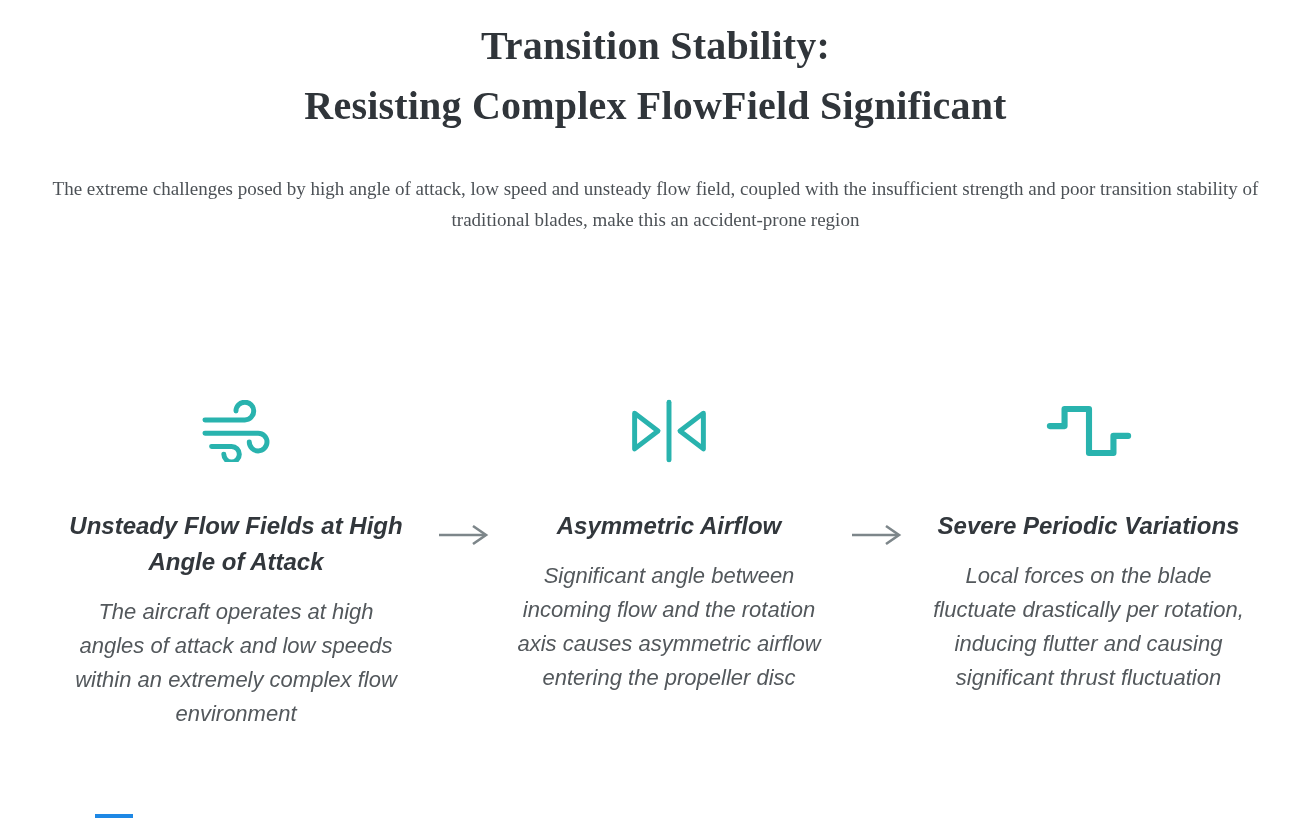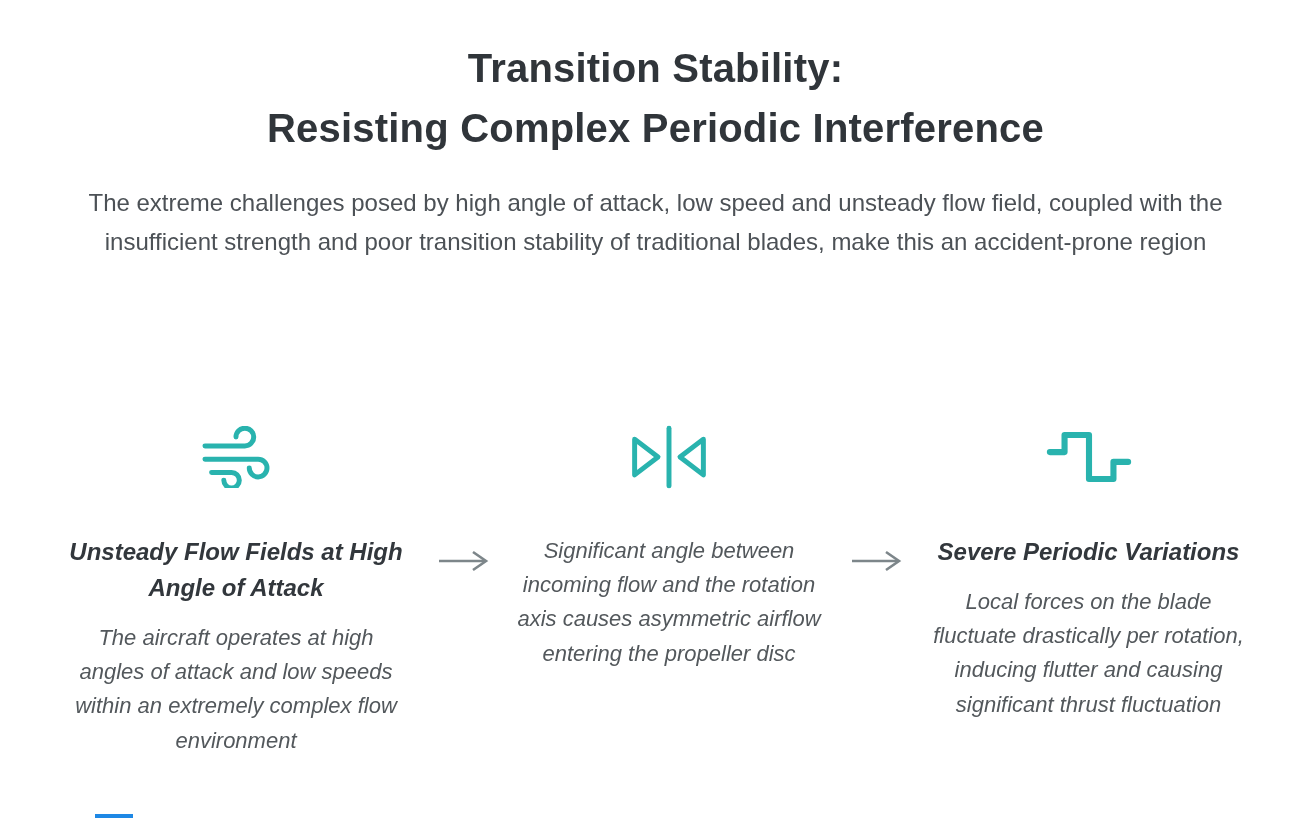--- a/index.html
+++ b/index.html
@@ -7,35 +7,35 @@
   body {
     width: 1311px;
     height: 818px;
     position: relative;
     overflow: hidden;
     font-family: "Liberation Sans", sans-serif;
     color: #53585c;
   }
 
   
-  .page-header { padding-top: 38px; }
+  .page-header { padding-top: 16px; font-family: Liberation Serif, serif; }
   .page-title {
     text-align: center;
     font-size: 40px;
     font-weight: bold;
     color: #30353a;
     line-height: 1.5;
     letter-spacing: 0.2px;
   }
   .title-line { display: block; }
   .page-subtitle {
-    margin: 26px auto 0;
+    margin: 38px auto 0;
     max-width: 1210px;
     text-align: center;
-    font-size: 24px;
+    font-size: 19px;
     line-height: 1.62;
     color: #4c5156;
   }
 
   
   .steps-row {
     margin-top: 158px;
     display: flex;
     justify-content: center;
     align-items: flex-start;
@@ -82,21 +82,21 @@
     height: 4px;
     background: #1e88e5;
   }
 </style>
 </head>
 <body>
 
 <header class="page-header">
   <h1 class="page-title">
     <span class="title-line">Transition Stability:</span>
-    <span class="title-line">Resisting Complex Periodic Interference</span>
+    <span class="title-line">Resisting Complex FlowField Significant</span>
   </h1>
   <p class="page-subtitle">The extreme challenges posed by high angle of attack, low speed and unsteady flow field, coupled with the insufficient strength and poor transition stability of traditional blades, make this an accident-prone region</p>
 </header>
 
 <section class="steps-row">
 
   <div class="step step-1">
     <div class="step-icon">
       <svg width="76" height="62" viewBox="0 0 64 56" fill="none" stroke="currentColor" stroke-width="4.5" stroke-linecap="round">
         <path d="M4 18 h36 a8 8 0 1 0 -8 -8"></path>
@@ -116,20 +116,21 @@
   </div>
 
   <div class="step step-2">
     <div class="step-icon">
       <svg width="92" height="66" viewBox="0 0 64 48" fill="none" stroke="currentColor" stroke-width="3.6" stroke-linejoin="round" stroke-linecap="round">
         <path d="M7 11 L24 24 L7 37 Z"></path>
         <line x1="32" y1="3" x2="32" y2="45"></line>
         <path d="M57 11 L40 24 L57 37 Z"></path>
       </svg>
     </div>
+    <h2 class="step-title">Asymmetric Airflow</h2>
     <p class="step-desc">Significant angle between incoming flow and the rotation axis causes asymmetric airflow entering the propeller disc</p>
   </div>
 
   <div class="flow-arrow">
     <svg width="52" height="26" viewBox="0 0 52 26" fill="none" stroke="#7d868a" stroke-width="2.6">
       <path d="M2 13 H48"></path>
       <path d="M36 4 L49 13 L36 22"></path>
     </svg>
   </div>
 

